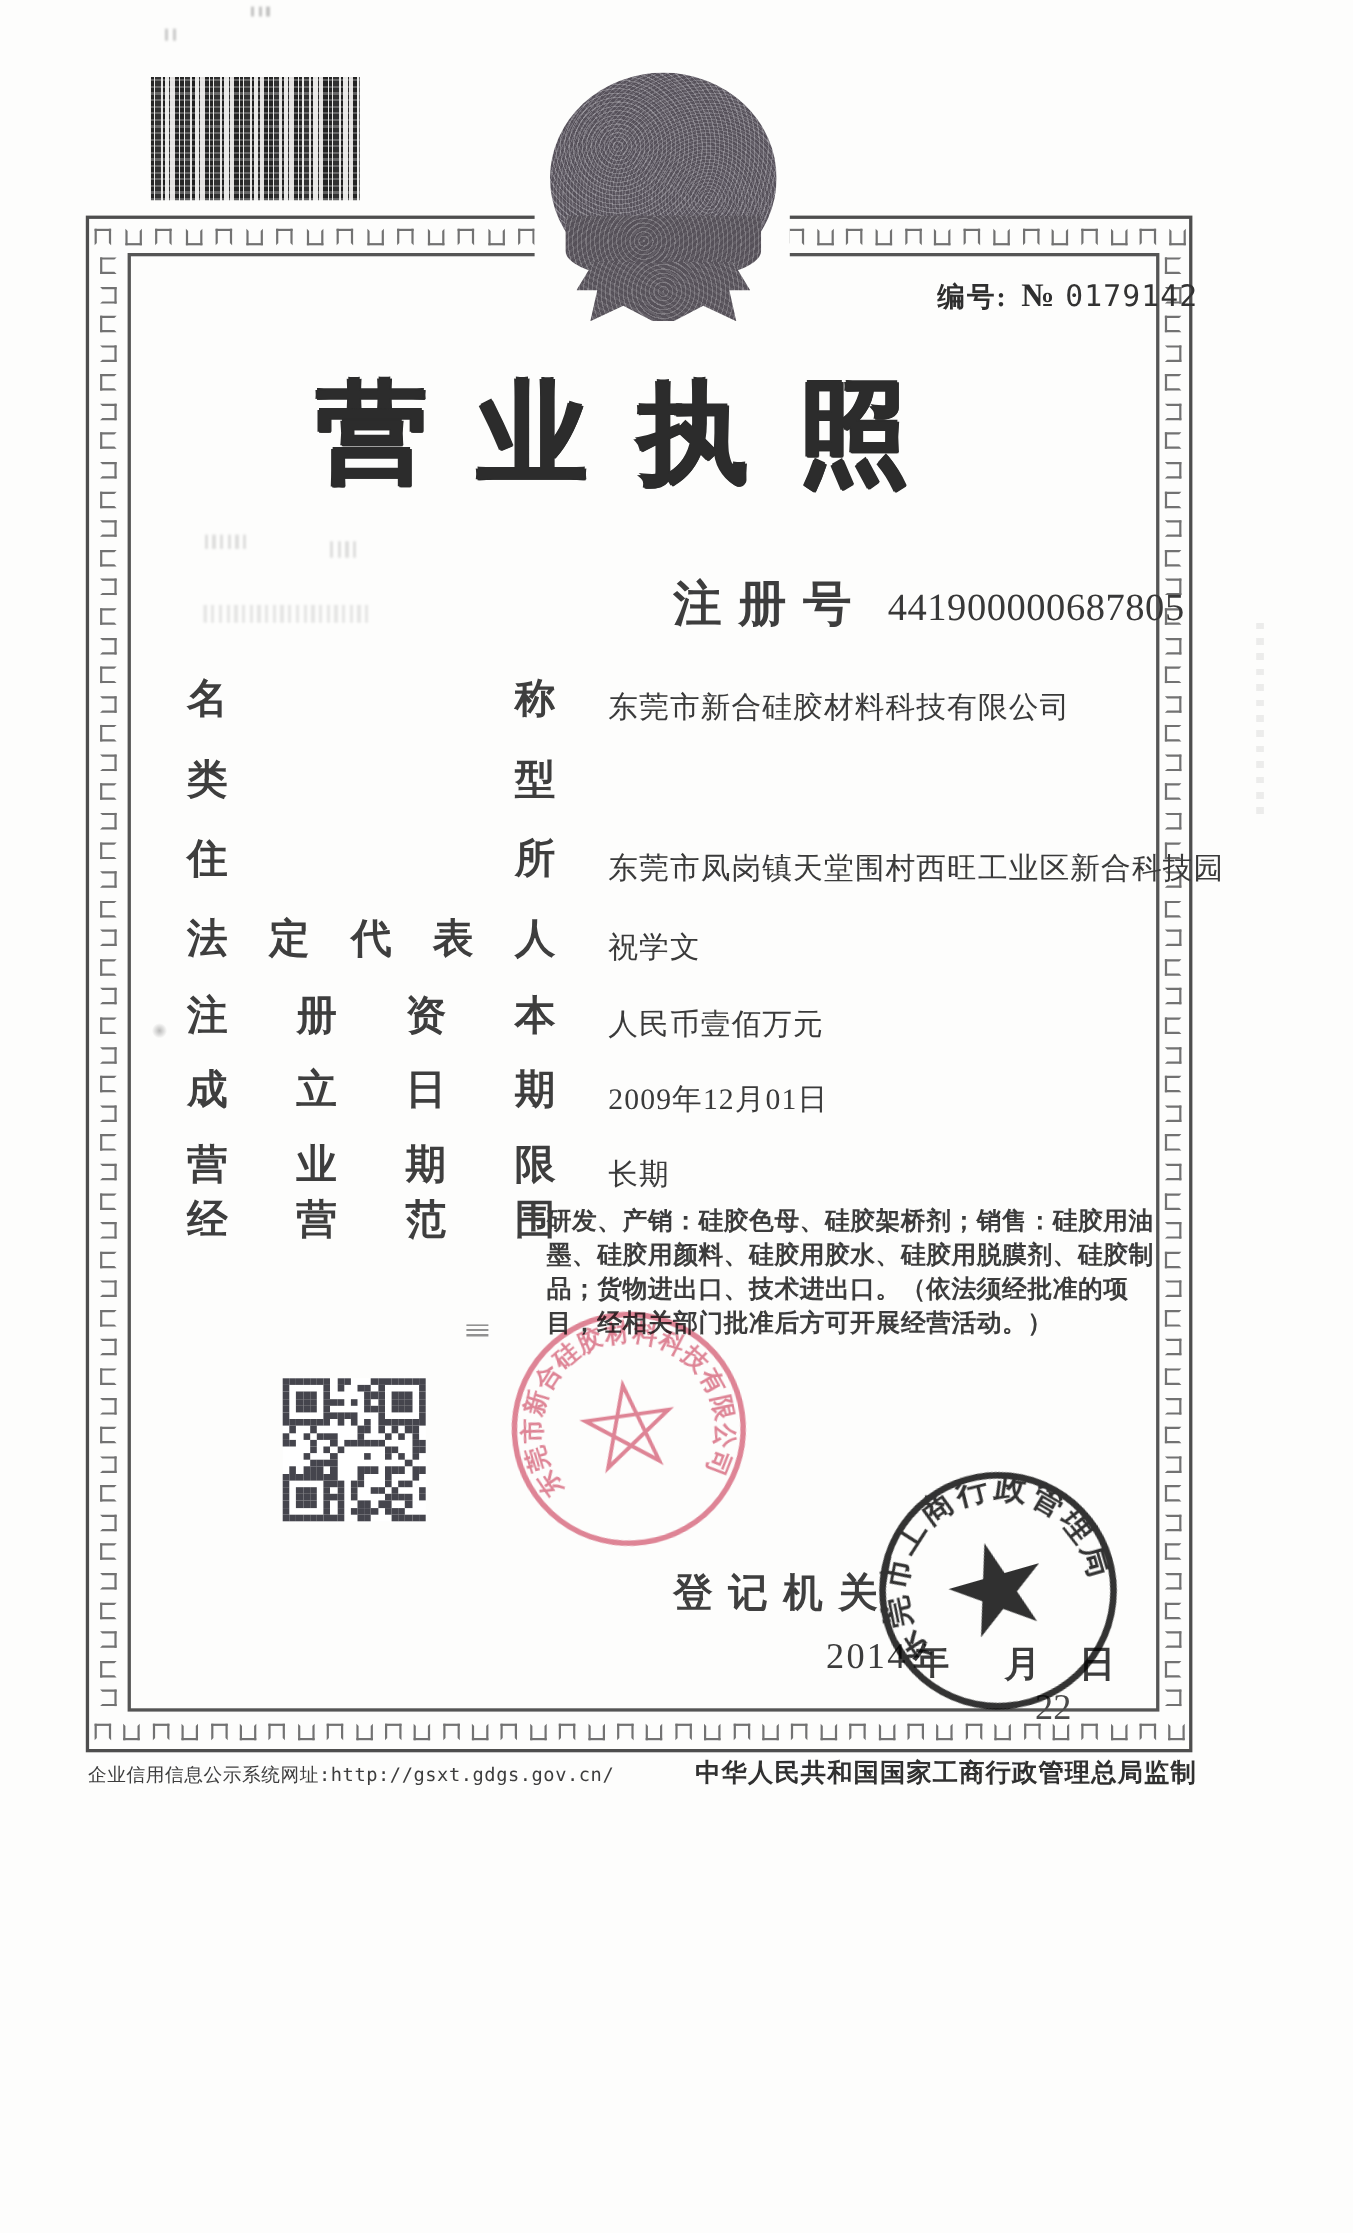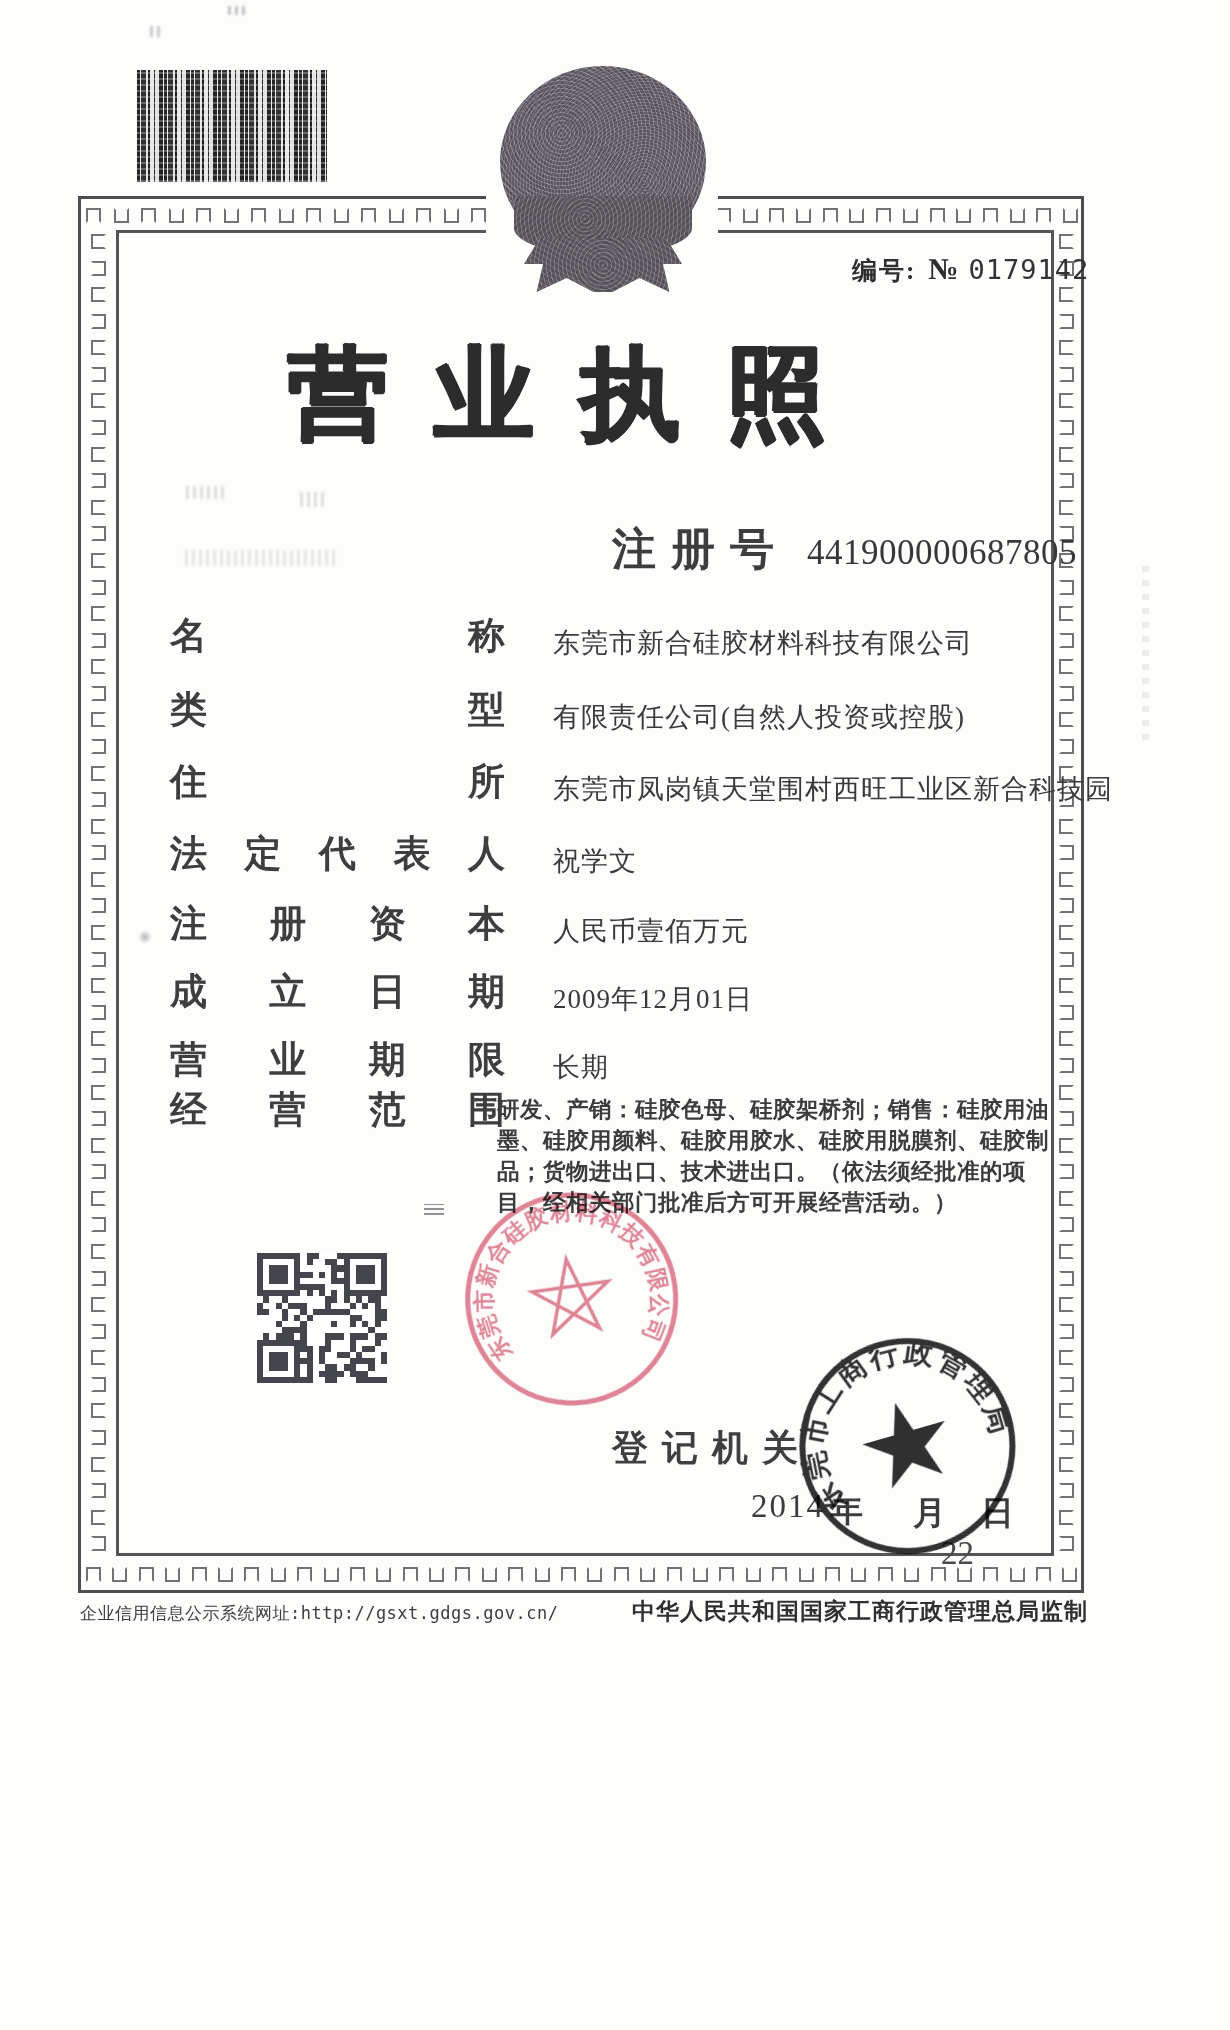--- a/index.html
+++ b/index.html
@@ -333,21 +333,20 @@
       <span>名</span>
       <span>称</span>
     </div>
   <div class="val">东莞市新合硅胶材料科技有限公司</div>
 </div>
 <div class="row r1">
   <div class="lbl justify-chars">
       <span>类</span>
       <span>型</span>
     </div>
-  <div class="val">有限责任公司(自然人投资或控股)</div>
 </div>
 <div class="row r2">
   <div class="lbl justify-chars">
       <span>住</span>
       <span>所</span>
     </div>
   <div class="val">东莞市凤岗镇天堂围村西旺工业区新合科技园</div>
 </div>
 <div class="row r3">
   <div class="lbl justify-chars">

